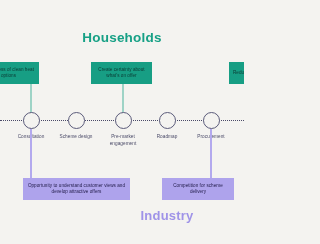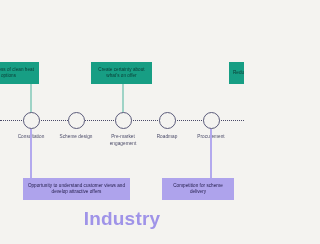--- a/index.html
+++ b/index.html
@@ -34,22 +34,23 @@
     font-weight: bold;
     letter-spacing: 0.2px;
   }
   #households-heading {
     top: 30px;
     font-size: 13.5px;
     color: #16a085;
   }
   #industry-heading {
     top: 208px;
-    font-size: 19px;
+    font-size: 13px;
     color: #9f93e8;
+    margin-left: 45px;
   }
 
   
   #timeline-axis {
     position: absolute;
     left: 0;
     top: 120px;
     width: 244px;
     height: 0;
     border-top: 1px dotted #4a4a68;
@@ -107,20 +108,21 @@
   .callout.purple {
     background: #aea3ec;
     color: #221c4a;
   }
 </style>
 </head>
 <body>
 
 <div id="stage">
 
+  <div class="heading" id="households-heading">Households</div>
 
   <div class="callout teal" id="callout-teal-0" style="left:-22px; top:62px; width:61px; height:22px;">awareness of clean heat options</div>
 
   <div class="callout teal" id="callout-teal-1" style="left:91px; top:62px; width:61px; height:22px;">Create certainty about what's on offer</div>
 
   <div class="callout teal" id="callout-teal-2" style="left:229px; top:62px; width:61px; height:22px; justify-content:flex-start;">Reduc</div>
 
   <div class="connector teal" style="left:31px; top:84px; height:29px;"></div>
   <div class="connector teal" style="left:123px; top:84px; height:29px;"></div>
 

